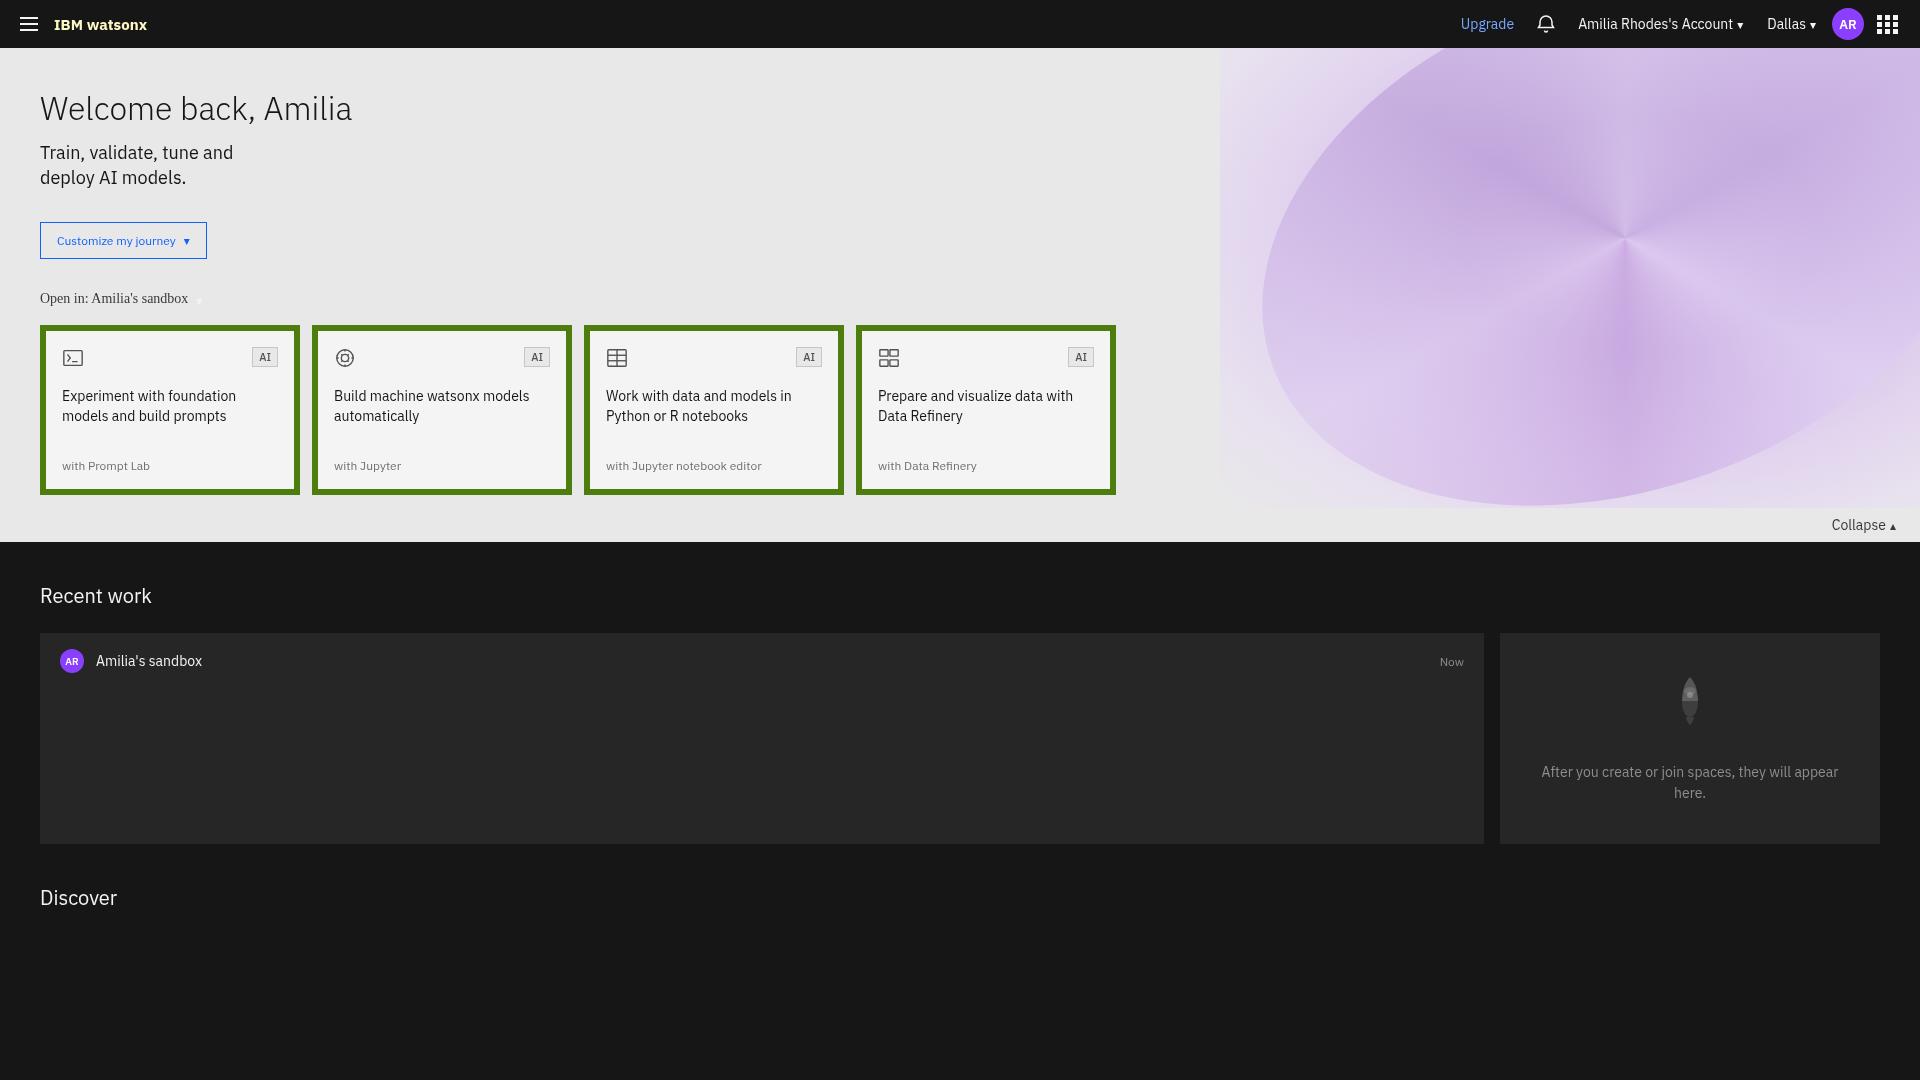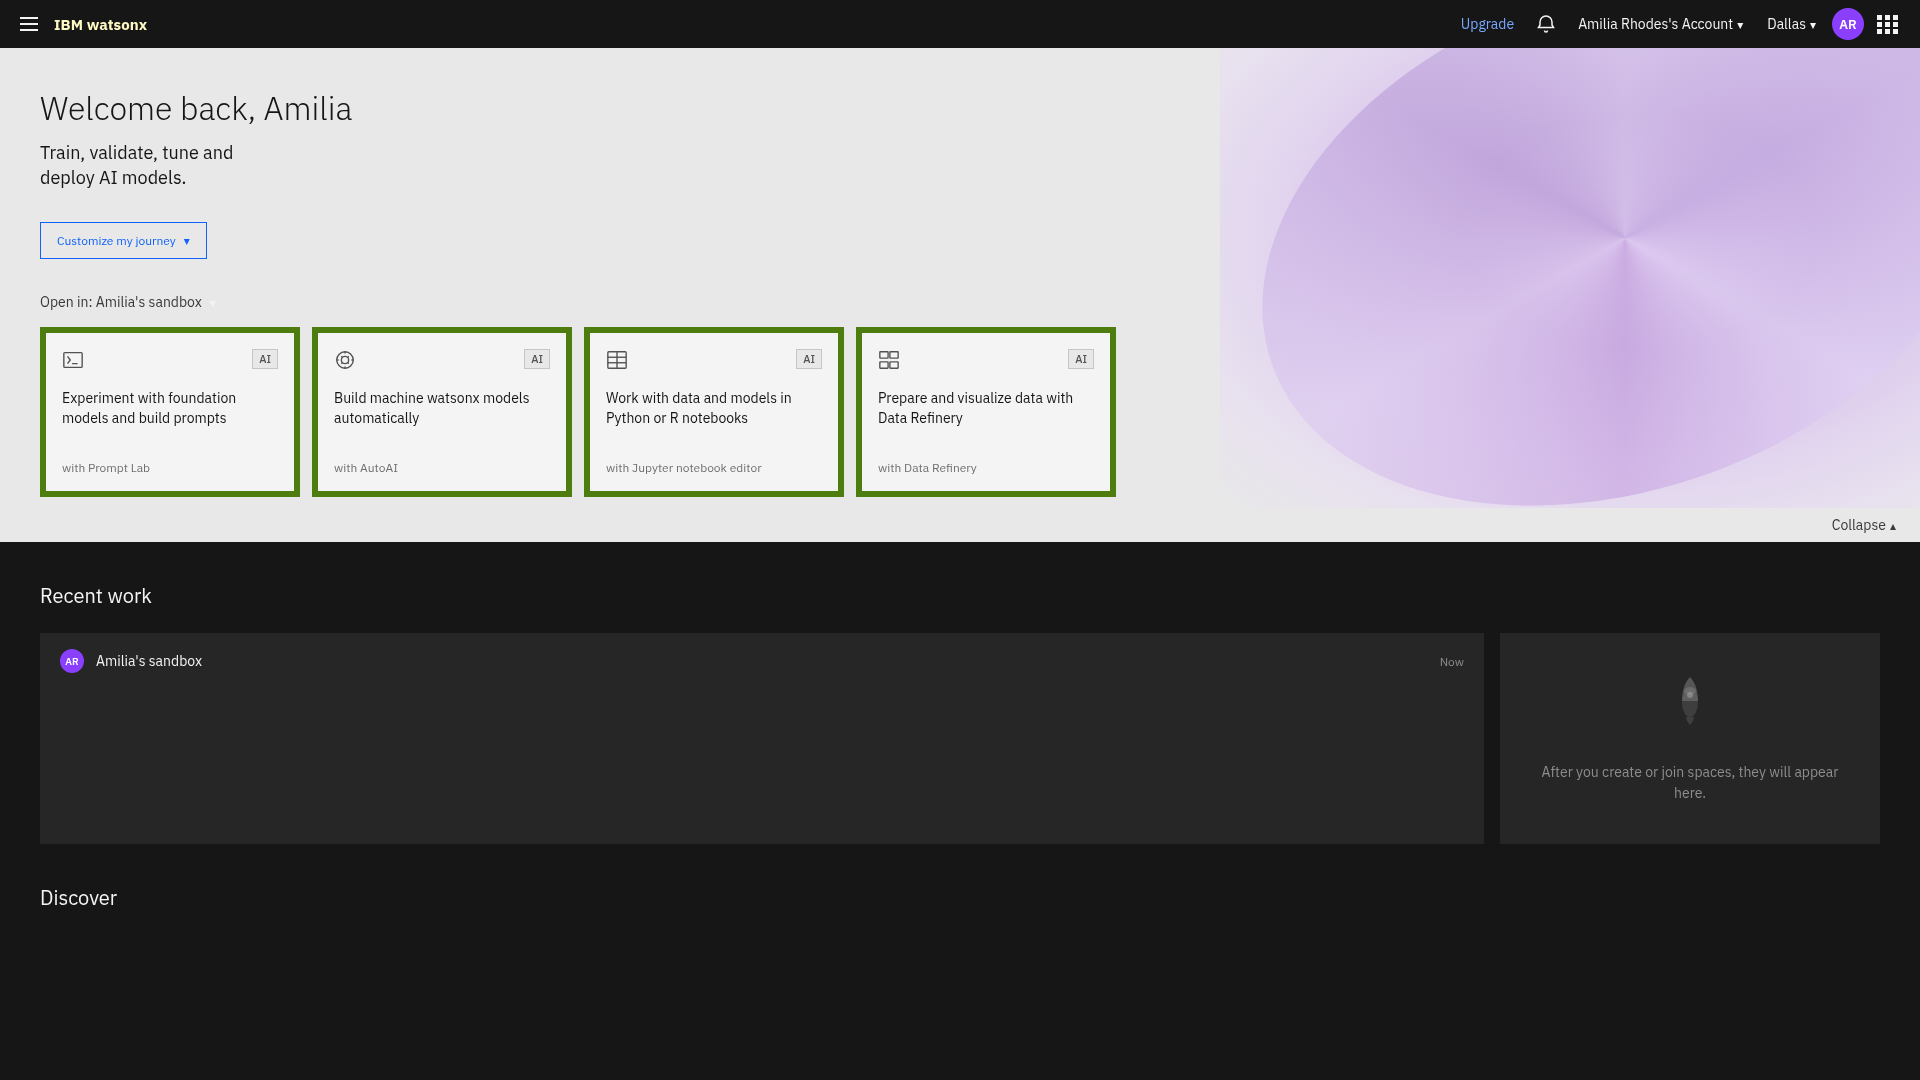--- a/index.html
+++ b/index.html
@@ -46,21 +46,21 @@
     .hero-subtitle { font-size: 18px; font-weight: 400; color: #161616; margin-bottom: 32px; line-height: 1.4; }
     .customize-btn {
       display: flex; align-items: center; gap: 8px;
       border: 1px solid #0f62fe; background: transparent; color: #0f62fe;
       font-size: 12px; padding: 10px 16px; cursor: pointer; border-radius: 0;
       font-family: inherit;
     }
 
     
     .cards-section { position: relative; z-index: 2; margin-top: 32px; }
-    .open-in-bar { display: flex; align-items: flex-end; gap: 8px; margin-bottom: 16px; }
+    .open-in-bar { display: flex; align-items: flex-start; gap: 8px; margin-bottom: 16px; font-family: Liberation Serif, serif; }
     .open-in-label { font-size: 14px; color: #393939; cursor: pointer; display: flex; align-items: center; gap: 4px; }
 
     .cards-row { display: flex; gap: 12px; }
     .card {
       background: #f4f4f4; width: 260px; min-height: 170px; padding: 16px;
       display: flex; flex-direction: column; justify-content: space-between;
       cursor: pointer; position: relative; border: 6px solid #4d7c0f;
       transition: box-shadow 0.15s;
     }
     .card-header { display: flex; justify-content: space-between; align-items: flex-start; margin-bottom: 12px; }
@@ -220,21 +220,21 @@
                   <circle cx="12" cy="12" r="4"></circle>
                   <circle cx="12" cy="12" r="9"></circle>
                   <path d="M12 3v2M12 19v2M3 12h2M19 12h2"></path>
                   <path d="M8 8l1.5 1.5M14.5 14.5L16 16M8 16l1.5-1.5M14.5 9.5L16 8"></path>
                 </svg>
               </span>
               <span class="card-ai-badge">AI</span>
             </div>
             <div class="card-title">Build machine watsonx models automatically</div>
           </div>
-          <div class="card-footer">with AutoAI</div>
+          <div class="card-footer">with Jupyter</div>
         </div>
 
         <div class="card">
           <div>
             <div class="card-header">
               <span class="card-icon">
                 <svg class="icon-svg" viewBox="0 0 24 24" stroke="#525252" fill="none" stroke-width="1.5" width="22" height="22">
                   <rect x="2" y="3" width="20" height="18" rx="1"></rect>
                   <line x1="12" y1="3" x2="12" y2="21"></line>
                   <line x1="2" y1="9" x2="22" y2="9"></line>

